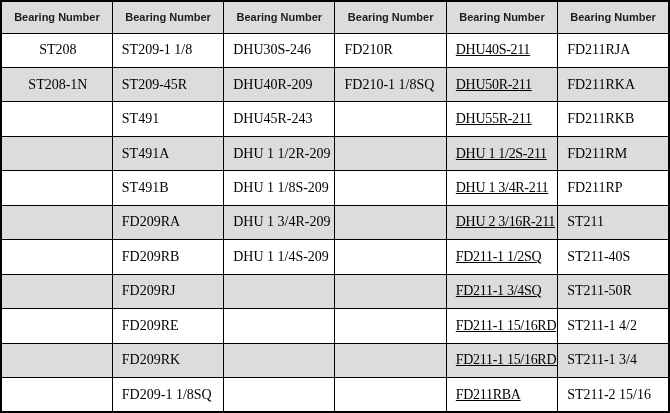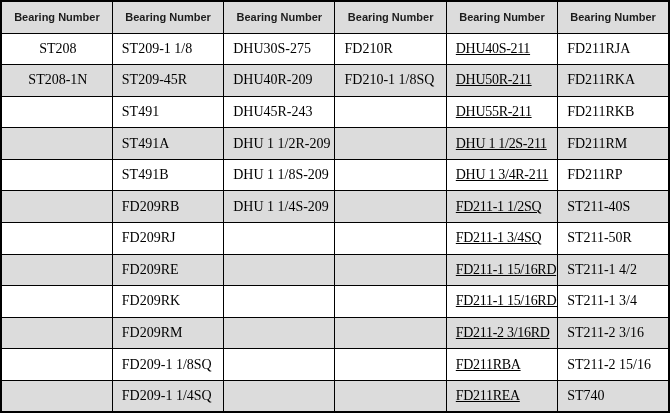--- a/index.html
+++ b/index.html
@@ -68,21 +68,21 @@
       <th>Bearing Number</th>
       <th>Bearing Number</th>
       <th>Bearing Number</th>
       <th>Bearing Number</th>
     </tr>
   </thead>
   <tbody>
       <tr>
         <td>ST208</td>
         <td>ST209-1 1/8</td>
-        <td>DHU30S-275</td>
+        <td>DHU30S-246</td>
         <td>FD210R</td>
         <td>DHU40S-211</td>
         <td>FD211RJA</td>
       </tr>
       <tr>
         <td>ST208-1N</td>
         <td>ST209-45R</td>
         <td>DHU40R-209</td>
         <td>FD210-1 1/8SQ</td>
         <td>DHU50R-211</td>
@@ -107,20 +107,28 @@
       <tr>
         <td></td>
         <td>ST491B</td>
         <td>DHU 1 1/8S-209</td>
         <td></td>
         <td>DHU 1 3/4R-211</td>
         <td>FD211RP</td>
       </tr>
       <tr>
         <td></td>
+        <td>FD209RA</td>
+        <td>DHU 1 3/4R-209</td>
+        <td></td>
+        <td>DHU 2 3/16R-211</td>
+        <td>ST211</td>
+      </tr>
+      <tr>
+        <td></td>
         <td>FD209RB</td>
         <td>DHU 1 1/4S-209</td>
         <td></td>
         <td>FD211-1 1/2SQ</td>
         <td>ST211-40S</td>
       </tr>
       <tr>
         <td></td>
         <td>FD209RJ</td>
         <td></td>
@@ -139,36 +147,20 @@
       <tr>
         <td></td>
         <td>FD209RK</td>
         <td></td>
         <td></td>
         <td>FD211-1 15/16RDC</td>
         <td>ST211-1 3/4</td>
       </tr>
       <tr>
         <td></td>
-        <td>FD209RM</td>
-        <td></td>
-        <td></td>
-        <td>FD211-2 3/16RD</td>
-        <td>ST211-2 3/16</td>
-      </tr>
-      <tr>
-        <td></td>
         <td>FD209-1 1/8SQ</td>
         <td></td>
         <td></td>
         <td>FD211RBA</td>
         <td>ST211-2 15/16</td>
       </tr>
-      <tr>
-        <td></td>
-        <td>FD209-1 1/4SQ</td>
-        <td></td>
-        <td></td>
-        <td>FD211REA</td>
-        <td>ST740</td>
-      </tr>
     </tbody>
 </table>
 
 </body></html>

